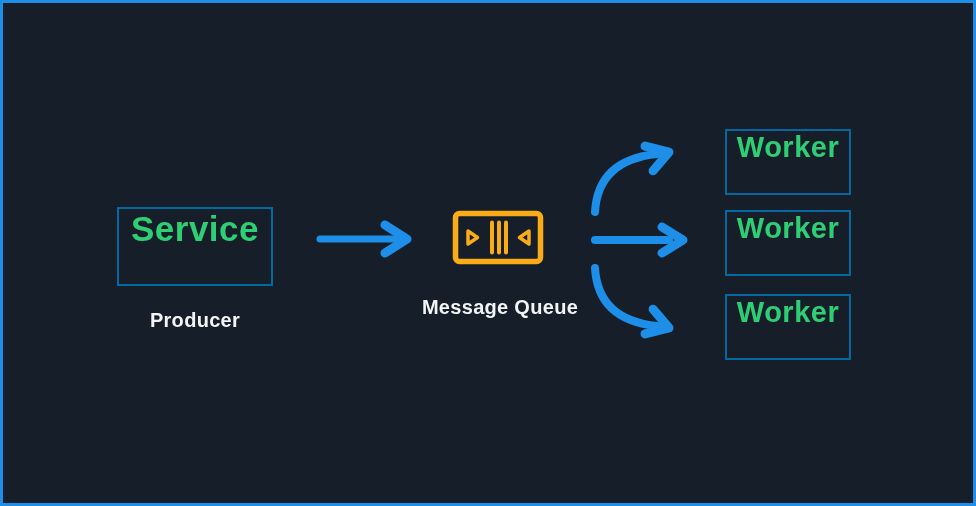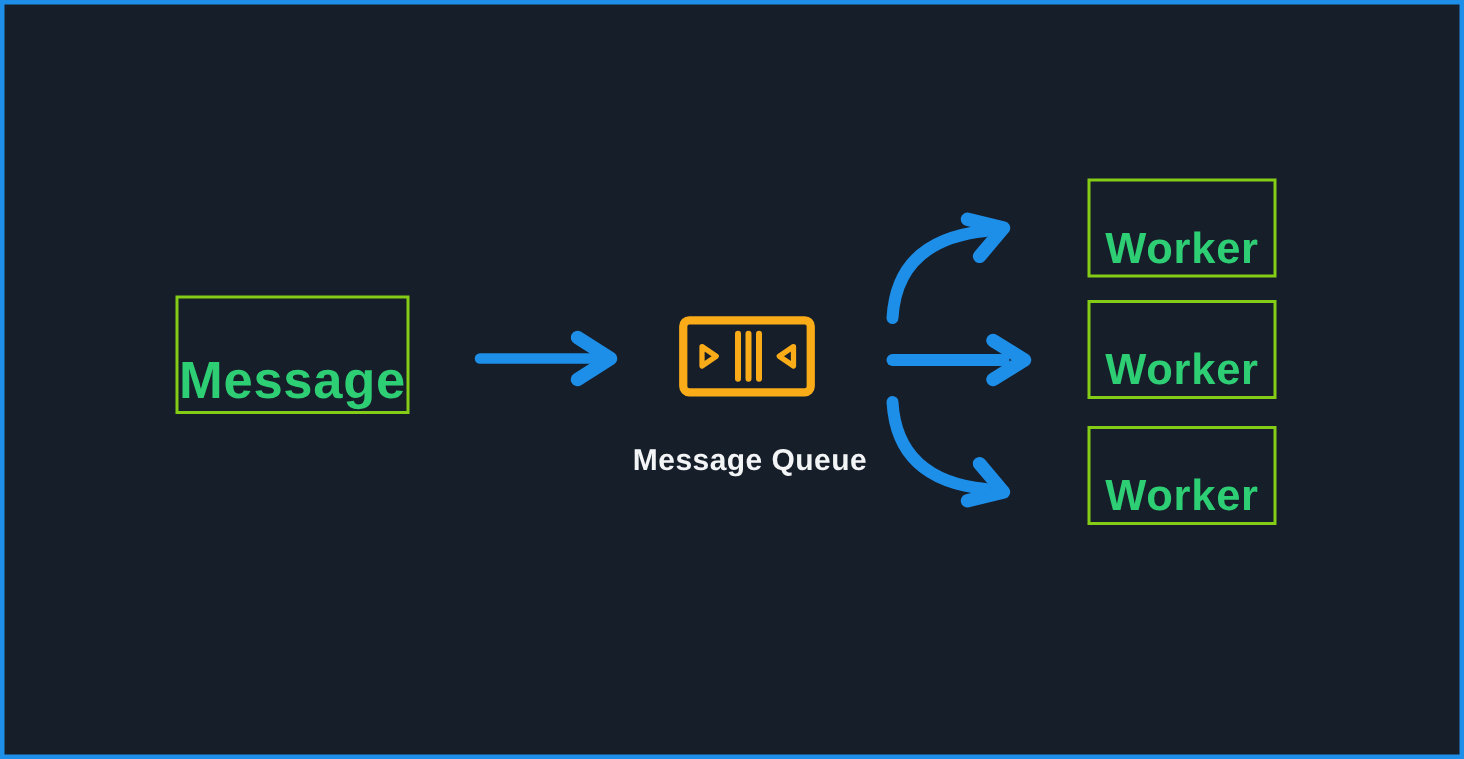--- a/index.html
+++ b/index.html
@@ -13,25 +13,26 @@
     width: 976px;
     height: 506px;
     box-sizing: border-box;
     background: #161e2a;
     border: 3px solid #1e8fe8;
     overflow: hidden;
   }
   .abs { position: absolute; }
   .node-box {
     box-sizing: border-box;
-    border: 2px solid #84cc16;
+    border: 2px solid #0369a1;
     display: flex;
-    align-items: flex-end;
+    align-items: flex-start;
     justify-content: center;
     background: transparent;
+    margin-top: 10px;
   }
   .node-label {
     color: #2ecf74;
     font-weight: bold;
     letter-spacing: 0.5px;
   }
   .service-box { left: 114px; top: 194px; width: 156px; height: 79px; }
   .service-box .node-label { font-size: 35px; }
   .worker-box { left: 722px; width: 126px; height: 66px; }
   .worker-box .node-label { font-size: 29px; }
@@ -52,22 +53,23 @@
   .arrow-straight { left: 309px; top: 211px; }
   .arrow-fanout   { left: 582px; top: 137px; }
   .queue-icon     { left: 449px; top: 207px; }
 </style>
 </head>
 <body>
 
 <div class="canvas">
 
   <div class="abs node-box service-box">
-    <span class="node-label">Message</span>
+    <span class="node-label">Service</span>
   </div>
+  <div class="abs caption caption-producer">Producer</div>
 
   <svg class="abs arrow-svg arrow-straight" width="106" height="50" viewBox="0 0 106 50">
     <g fill="none" stroke-linecap="round" stroke-linejoin="round" stroke="#1e8fe8">
       <path d="M 8 25 L 84 25" stroke-width="7"></path>
       <g transform="translate(95,25)">
         <path d="M -22 -14 L 0 0 L -22 14" stroke-width="9"></path>
       </g>
     </g>
   </svg>
 

